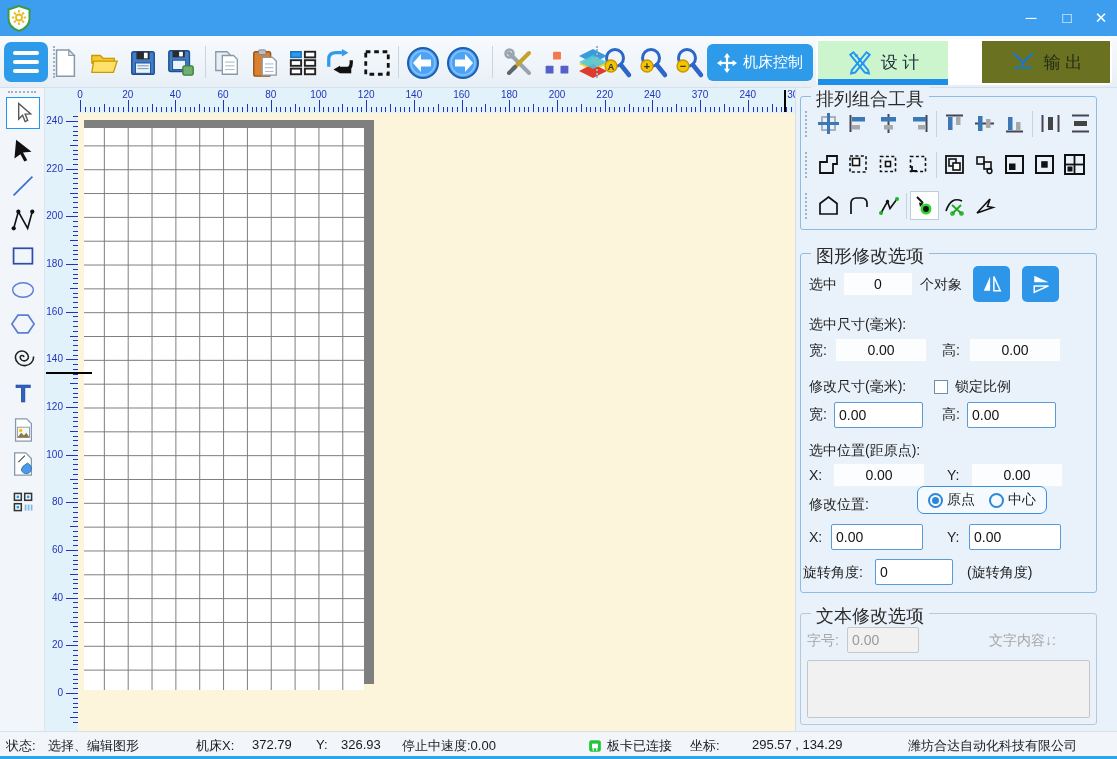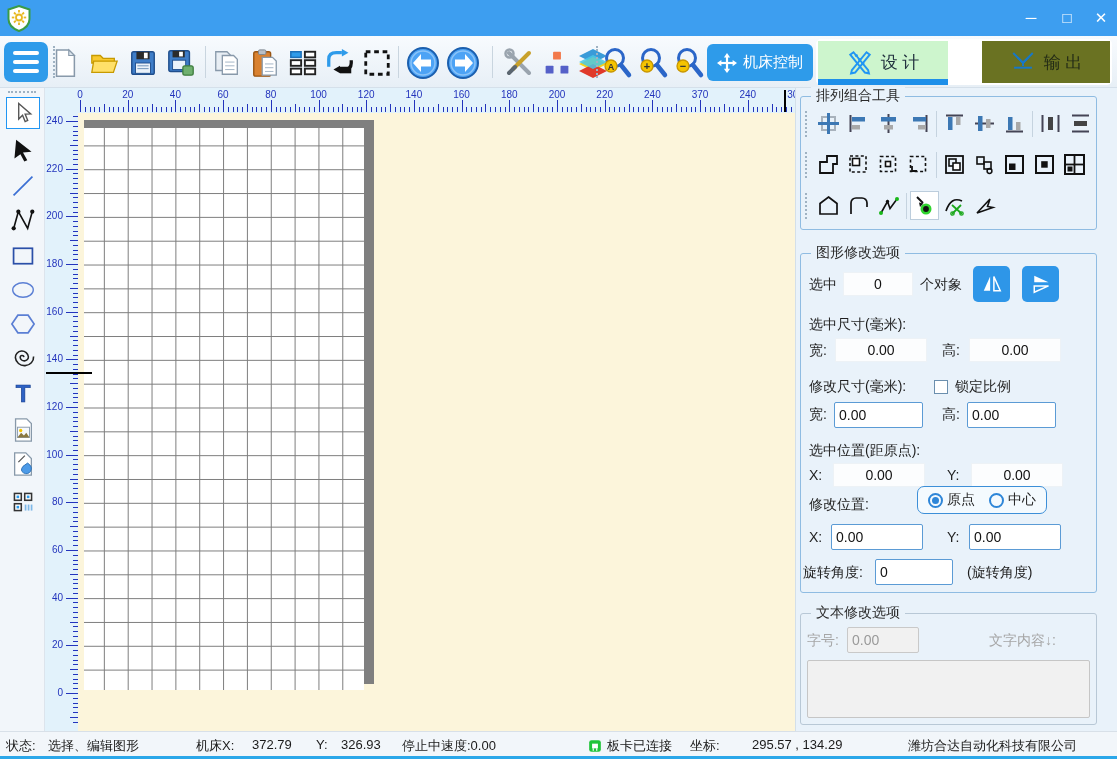--- a/index.html
+++ b/index.html
@@ -38,21 +38,21 @@
   #band-top{left:84px;top:120px;width:290px;height:8px;background:#7F7F7F;}
   #band-right{left:364px;top:128px;width:10px;height:556px;background:#7F7F7F;}
   .htick{position:absolute;bottom:1px;width:1px;background:#2334BC;}
   .hlabel{position:absolute;top:1px;transform:translateX(-50%);font-size:10px;color:#2334BC;}
   .vtick{position:absolute;right:0;height:1px;background:#2334BC;}
   .vlabel{position:absolute;right:15px;font-size:10px;color:#2334BC;}
   .marker{background:#000;}
   
   #rpanel{left:795px;top:88px;width:322px;height:643px;background:#E9F2FA;border-left:1px solid #D3DFE9;}
   .grp{position:absolute;border:1px solid #8FBCE2;border-radius:3px;}
-  .gttl{position:absolute;top:-10px;left:10px;background:#E9F2FA;padding:0 5px;font-size:14px;color:#2A2A2A;}
+  .gttl{position:absolute;top:-10px;left:10px;background:#E9F2FA;padding:0 5px;font-size:18px;color:#2A2A2A;}
   .lbl{position:absolute;font-size:14px;color:#1F1F1F;white-space:nowrap;}
   .ro{position:absolute;background:#FCFDFE;border:1px solid #EDF2F6;font-size:14px;color:#111;text-align:center;line-height:22px;height:24px;}
   .edit{position:absolute;background:#fff;border:1px solid #5B9BD5;border-radius:2px;font-size:14px;color:#111;height:26px;padding:0 4px;}
   .cell{width:29px;height:29px;display:inline-flex;align-items:center;justify-content:center;}
   .rowicons{position:absolute;display:flex;align-items:center;gap:1px;}
   .rhandle{width:5px;height:26px;border-left:2px dotted #9FB2C2;margin-right:3px;}
   .vdiv{width:1px;height:26px;background:#C5D3DF;margin:0 2px;}
   .bluebtn{position:absolute;width:37px;height:36px;background:#2E96E8;border-radius:5px;display:flex;align-items:center;justify-content:center;}
   .chk{position:absolute;width:14px;height:14px;border:1.5px solid #6B8FAE;background:#fff;}
   #radiogrp{position:absolute;border:1.5px solid #3C8FD8;border-radius:7px;background:#F4FAFE;display:flex;align-items:center;gap:14px;padding:0 10px;font-size:14px;color:#1F1F1F;}

